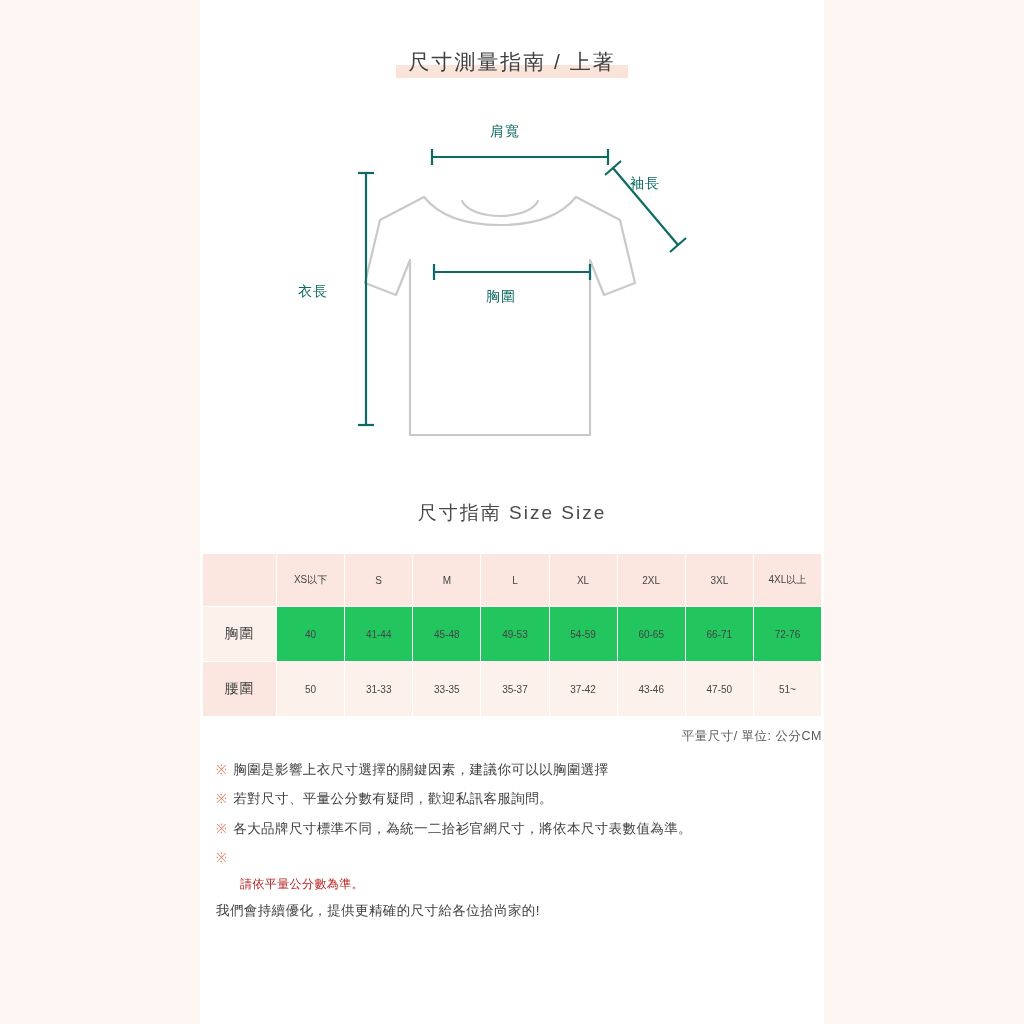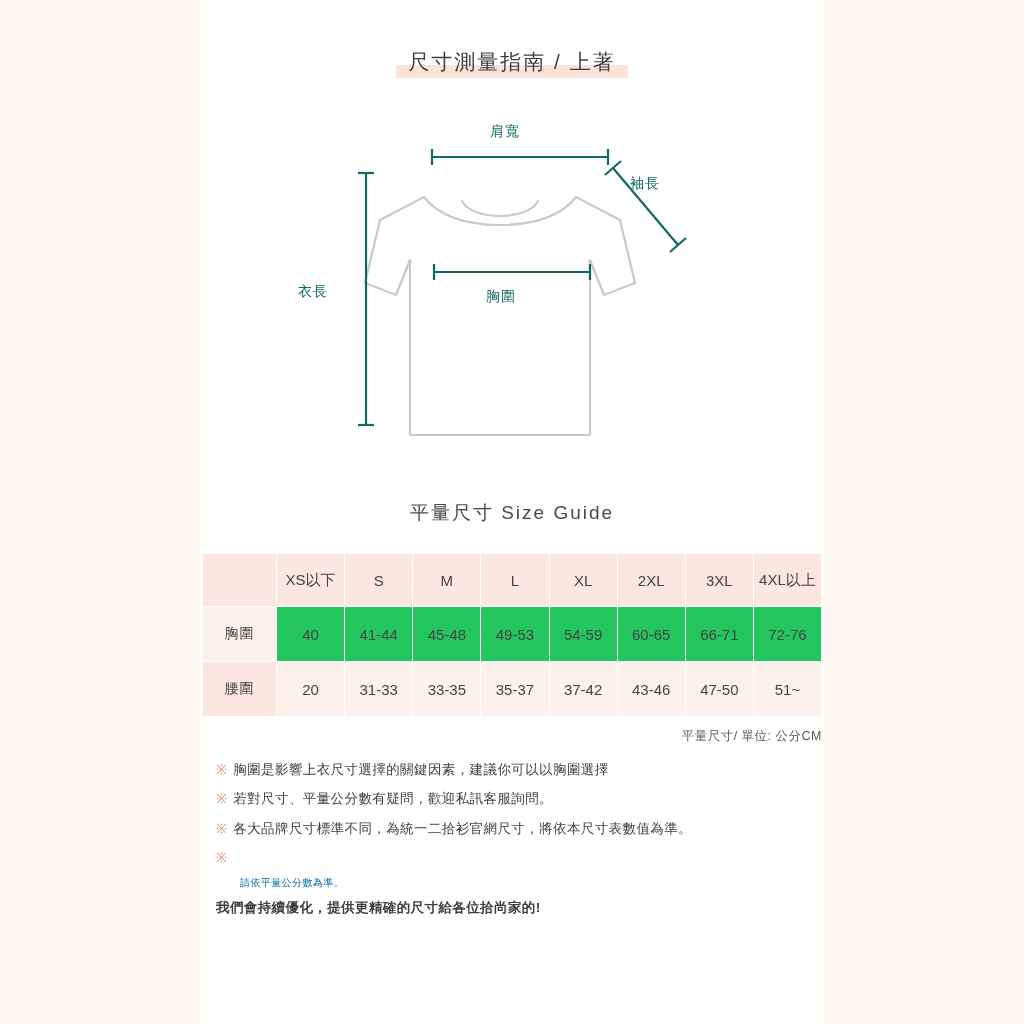--- a/index.html
+++ b/index.html
@@ -113,21 +113,21 @@
   }
   table.size-table {
     border-collapse: collapse;
     width: 620px;
     table-layout: fixed;
   }
   table.size-table th,
   table.size-table td {
     border: 1px solid #ffffff;
     text-align: center;
-    font-size: 15px;
+    font-size: 10px;
     font-weight: normal;
     color: #454545;
     height: 54px;
     padding: 0;
   }
   table.size-table thead th {
     background: #fbe7e0;
     height: 52px;
     color: #444444;
   }
@@ -171,30 +171,29 @@
   .note-mark {
     color: #e08a72;
     margin-right: 6px;
     flex: 0 0 auto;
     font-size: 13px;
     line-height: 1.5;
   }
   .note-sub {
     margin-left: 24px;
     margin-bottom: 9px;
-    font-size: 10px;
-    color: #0369a1;
+    font-size: 12px;
+    color: #b91c1c;
     letter-spacing: 0.4px;
   }
   .note-final {
     margin-top: 6px;
     font-size: 13.5px;
     color: #3f3f3f;
     letter-spacing: 0.4px;
-    font-weight: bold;
   }
 </style>
 </head>
 <body>
 
 <div class="page">
 
   <div class="side-band left"></div>
   <div class="side-band right"></div>
 
@@ -248,21 +247,21 @@
           <line x1="158" y1="320" x2="174" y2="320"></line>
         </g>
       </svg>
 
       <div class="illus-label lbl-shoulder">肩寬</div>
       <div class="illus-label lbl-sleeve">袖長</div>
       <div class="illus-label lbl-chest">胸圍</div>
       <div class="illus-label lbl-length">衣長</div>
     </div>
 
-    <div class="sg-heading">平量尺寸 Size Guide</div>
+    <div class="sg-heading">尺寸指南 Size Size</div>
 
     <div class="table-wrap">
       <table class="size-table">
         <colgroup>
           <col class="c-head">
           <col>
             <col>
             <col>
             <col>
             <col>
@@ -290,21 +289,21 @@
             <td>41-44</td>
             <td>45-48</td>
             <td>49-53</td>
             <td>54-59</td>
             <td>60-65</td>
             <td>66-71</td>
             <td>72-76</td>
           </tr>
           <tr class="row-b">
             <td class="rowhead">腰圍</td>
-            <td>20</td>
+            <td>50</td>
             <td>31-33</td>
             <td>33-35</td>
             <td>35-37</td>
             <td>37-42</td>
             <td>43-46</td>
             <td>47-50</td>
             <td>51~</td>
           </tr>
         </tbody>
       </table>

